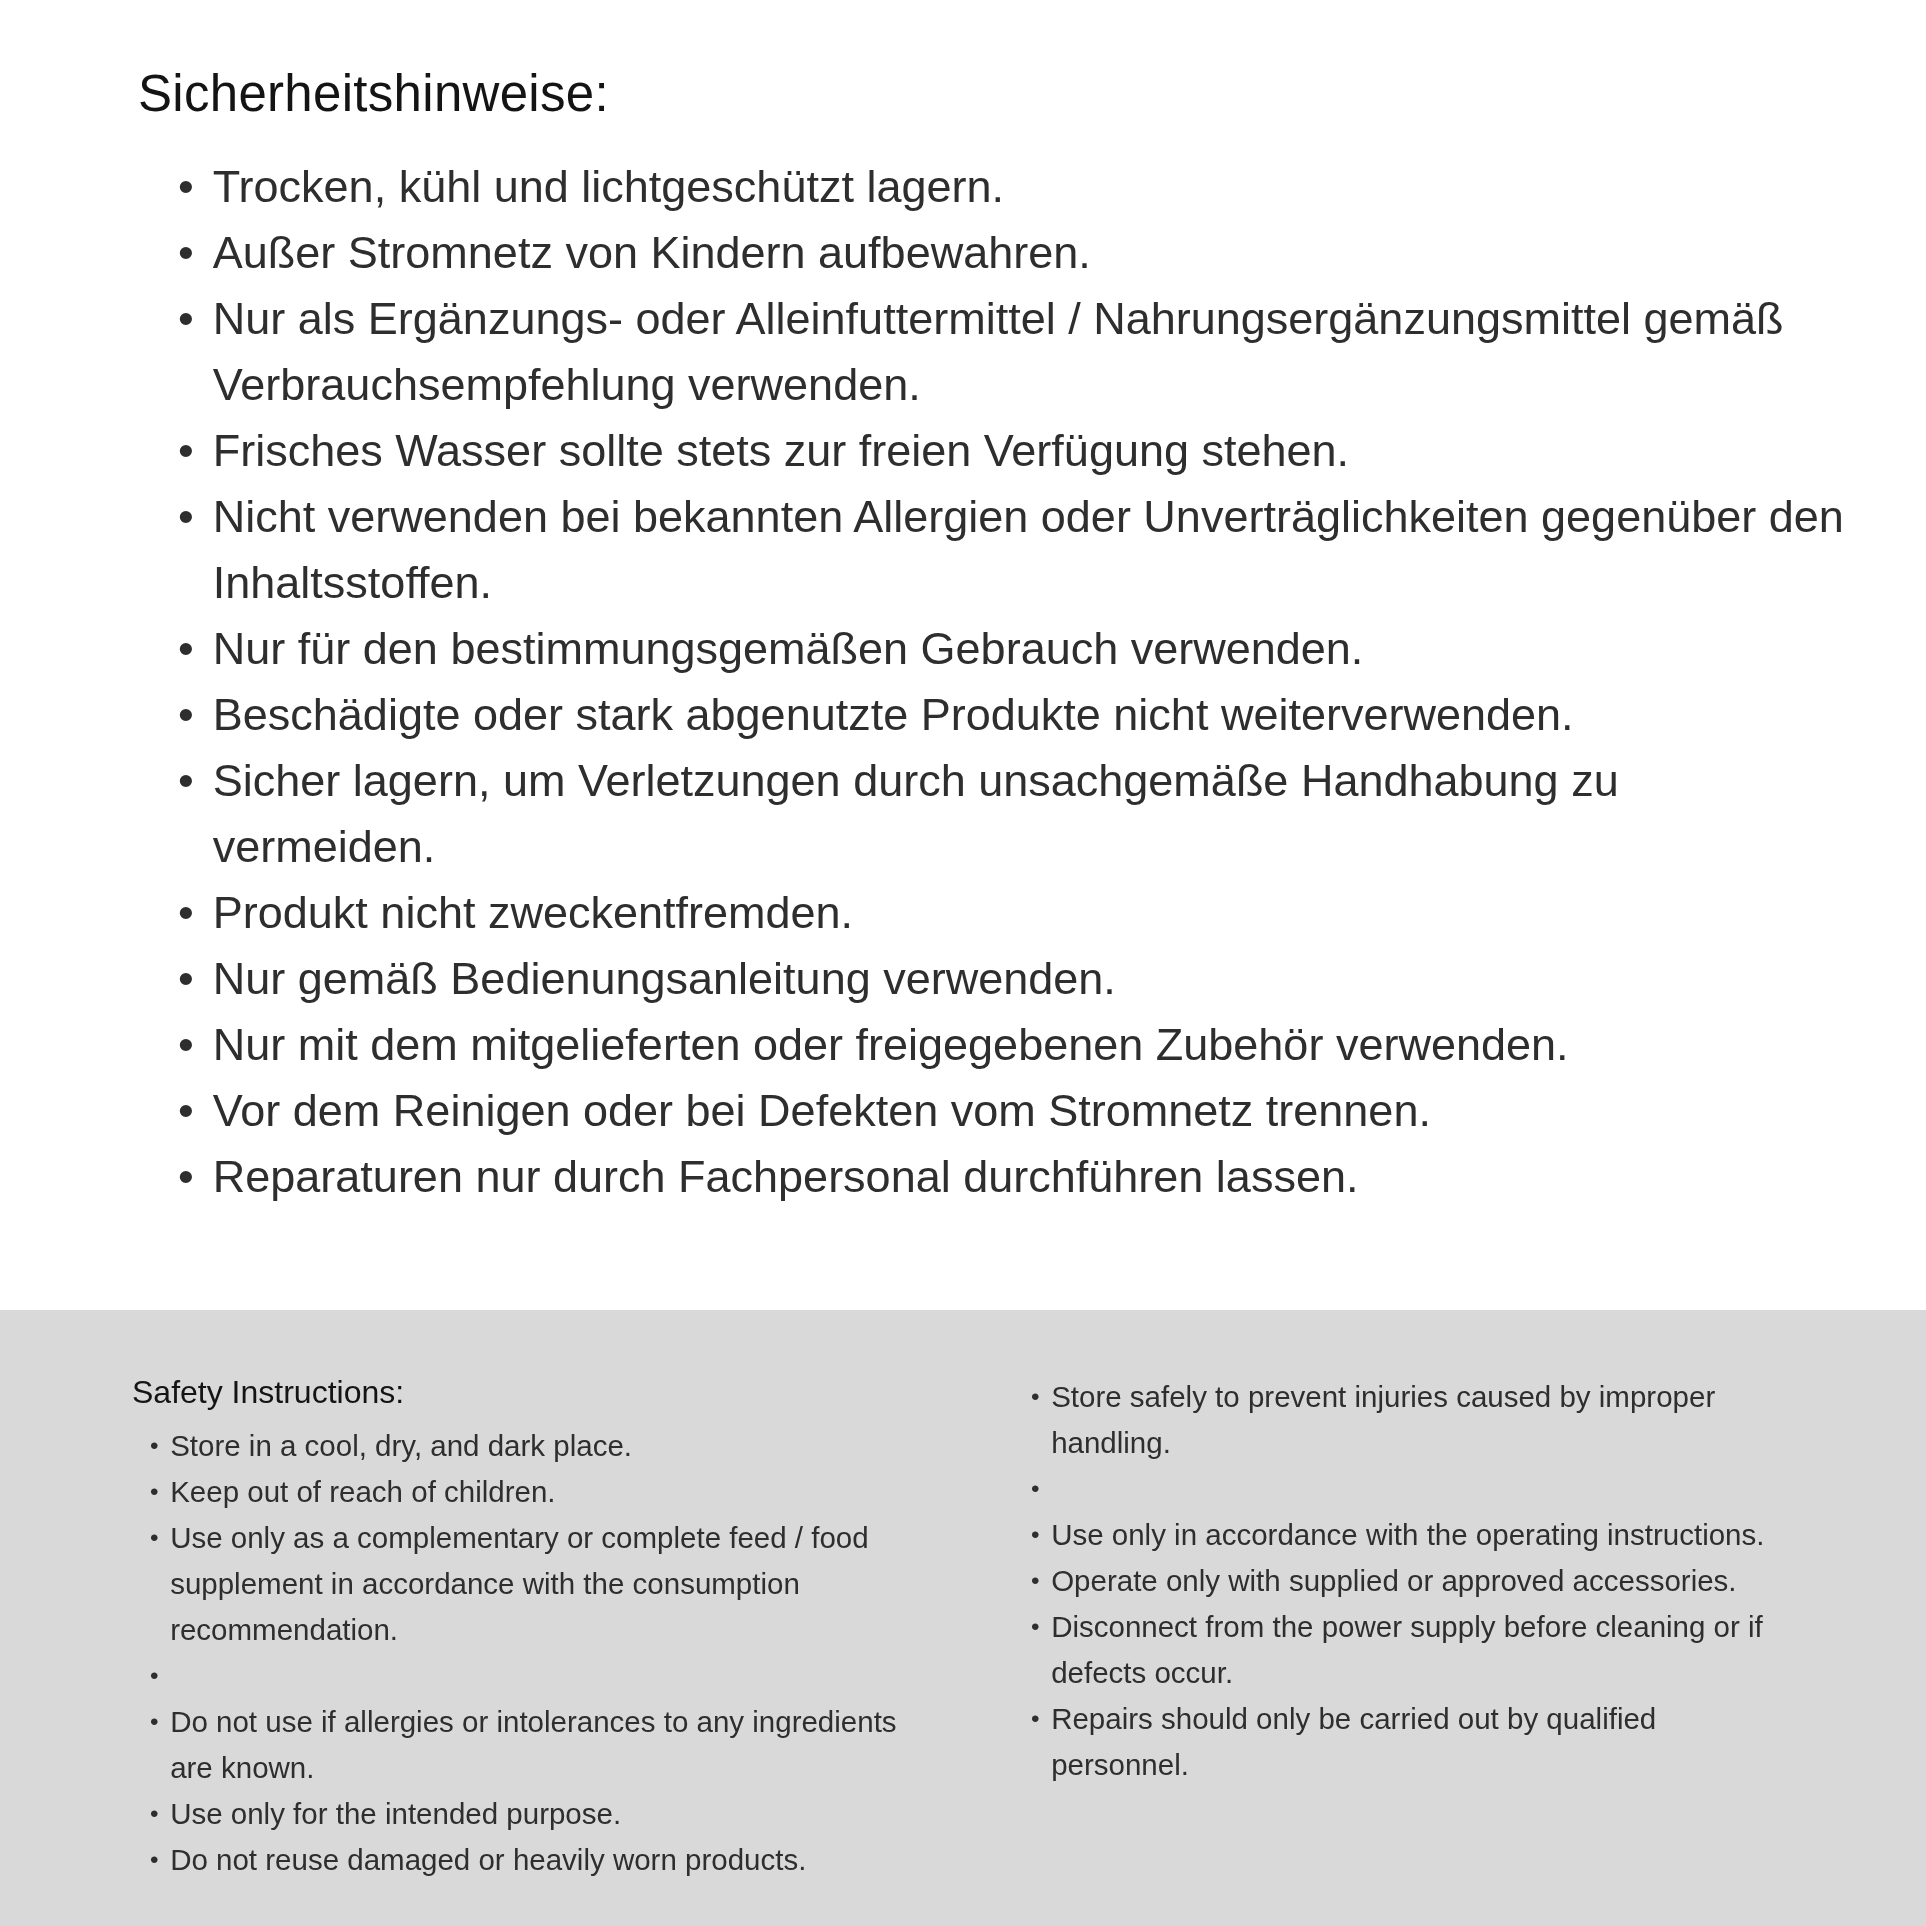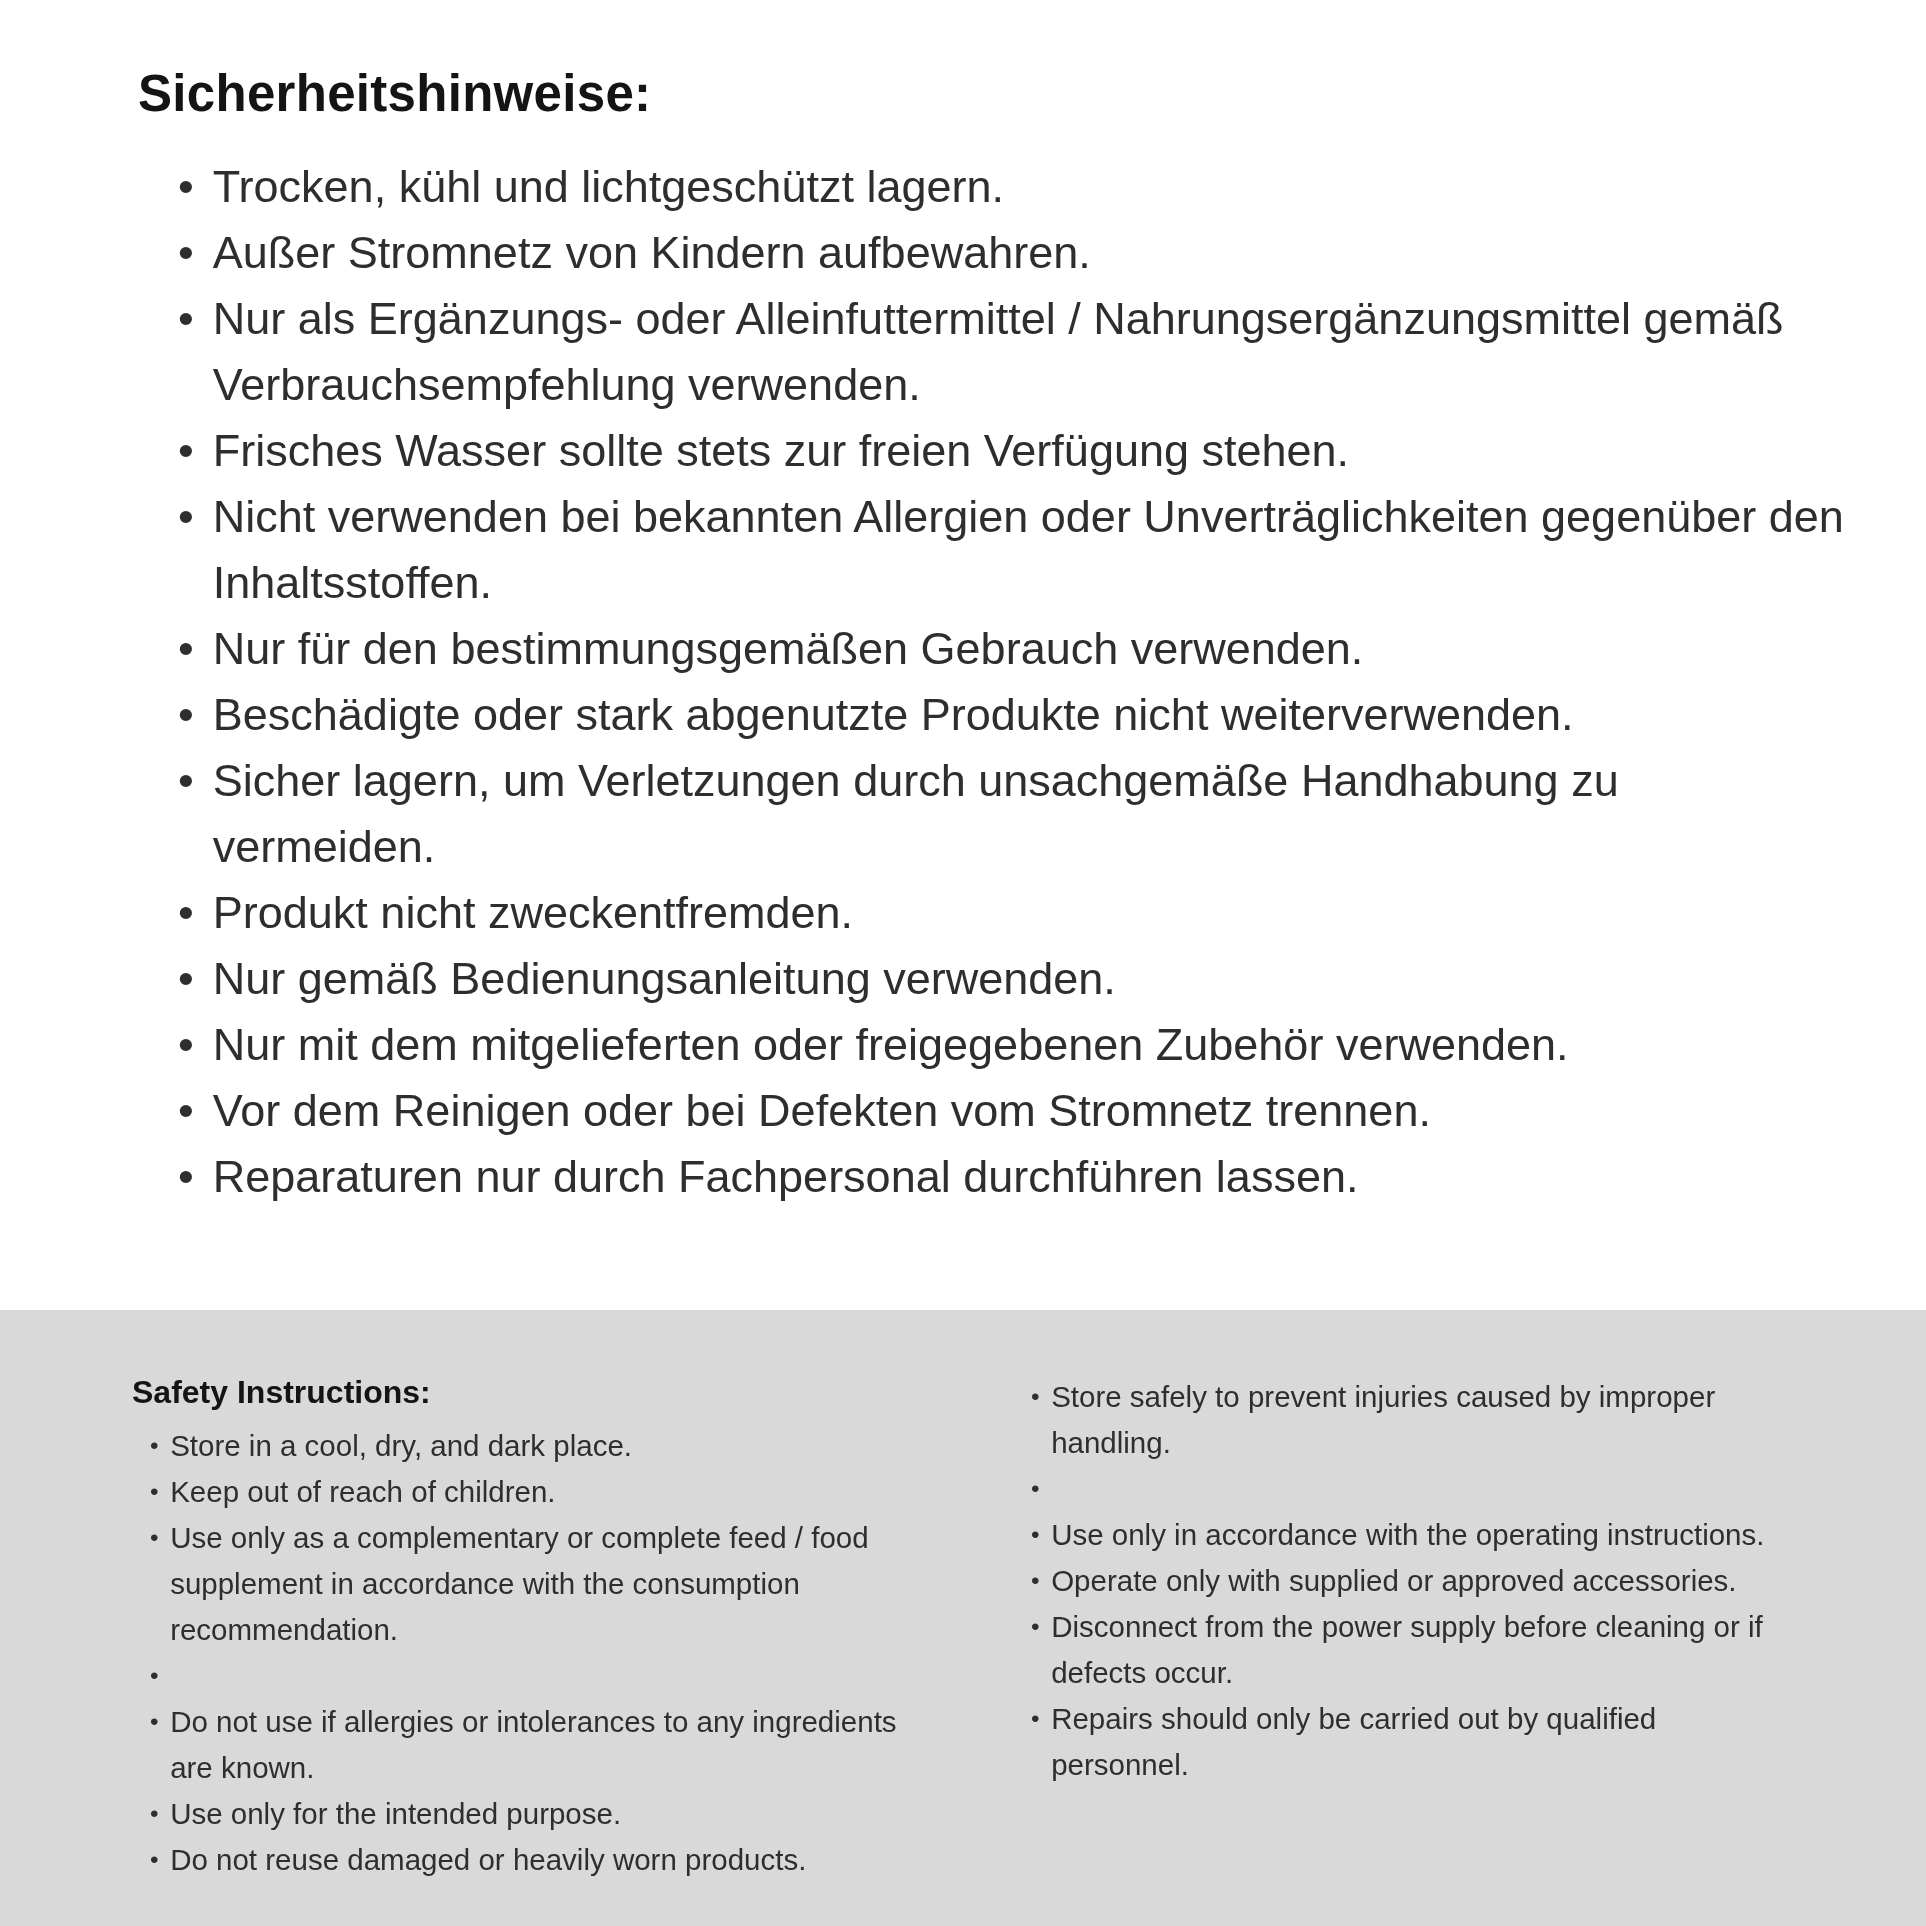--- a/index.html
+++ b/index.html
@@ -18,21 +18,21 @@
   }
 
   
   .german-section {
     height: 1310px;
     background: #ffffff;
     padding: 64px 77px 0 138px;
   }
   .german-title {
     font-size: 51px;
-    font-weight: 700;
+    font-weight: 400;
     color: #141414;
     letter-spacing: 0.3px;
   }
   .german-list {
     list-style: none;
     margin-top: 31px;
     padding-left: 40px;
     max-width: 1734px;
   }
   .german-list li {
@@ -52,21 +52,21 @@
     flex: 1;
     background: #d9d9d9;
     padding: 64px 77px 0 132px;
     display: flex;
     align-items: flex-start;
   }
   .col-left  { width: 809px; margin-right: 90px; }
   .col-right { width: 738px; }
   .english-title {
     font-size: 32px;
-    font-weight: 700;
+    font-weight: 400;
     color: #141414;
   }
   .english-list {
     list-style: none;
     margin-top: 11.6px;
     padding-left: 18px;
   }
   .col-right .english-list { margin-top: 0; padding-left: 0; }
   .english-list li {
     display: flex;

